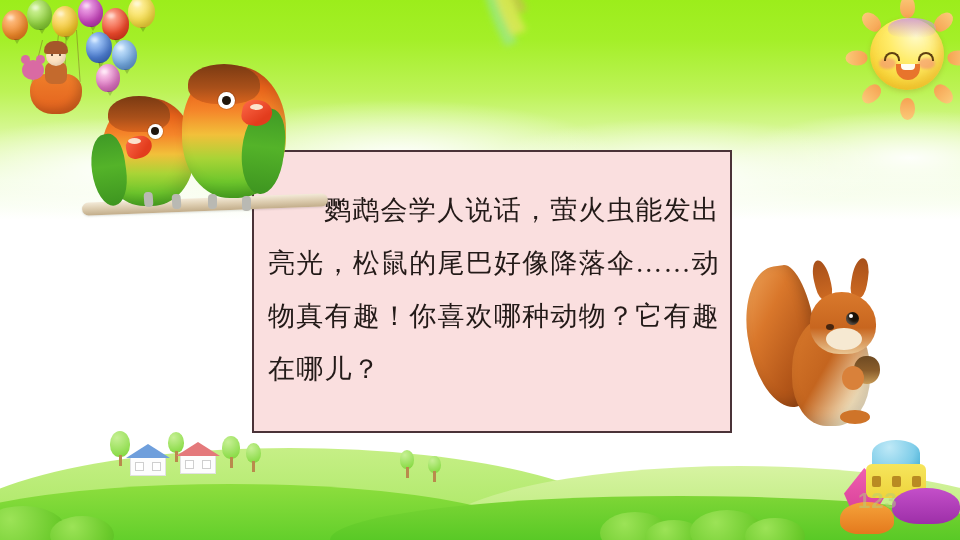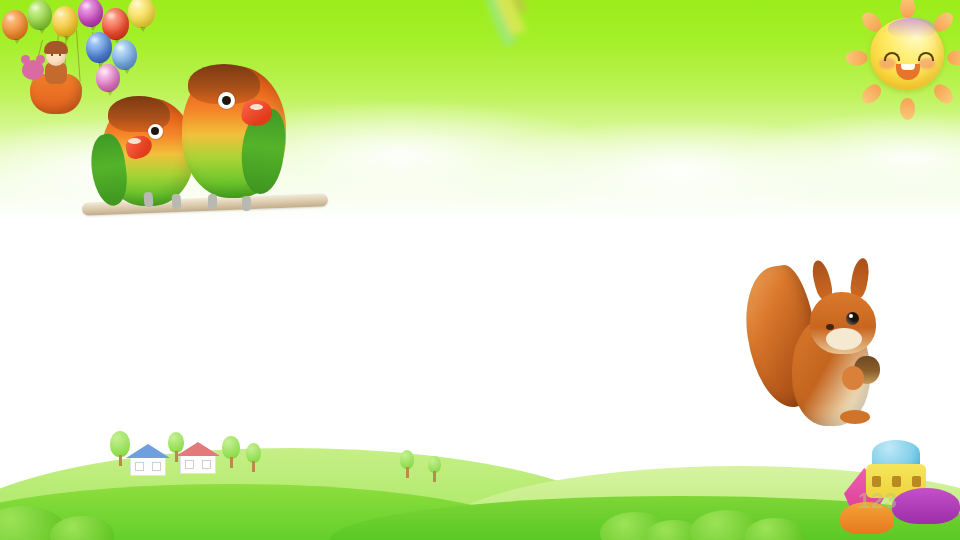--- a/index.html
+++ b/index.html
@@ -690,14 +690,17 @@
     <div class="c-body">
       <span class="c-win"></span>
         <span class="c-win"></span>
         <span class="c-win"></span>
     </div>
     <div class="c-purple"></div>
     <div class="c-orange"></div>
   </div>
   <div class="watermark">123</div>
 
+  <div id="text-box">
+    <div id="text-body">鹦鹉会学人说话，萤火虫能发出亮光，松鼠的尾巴好像降落伞……动物真有趣！你喜欢哪种动物？它有趣在哪儿？</div>
+  </div>
 
 </div>
 
 </body></html>

